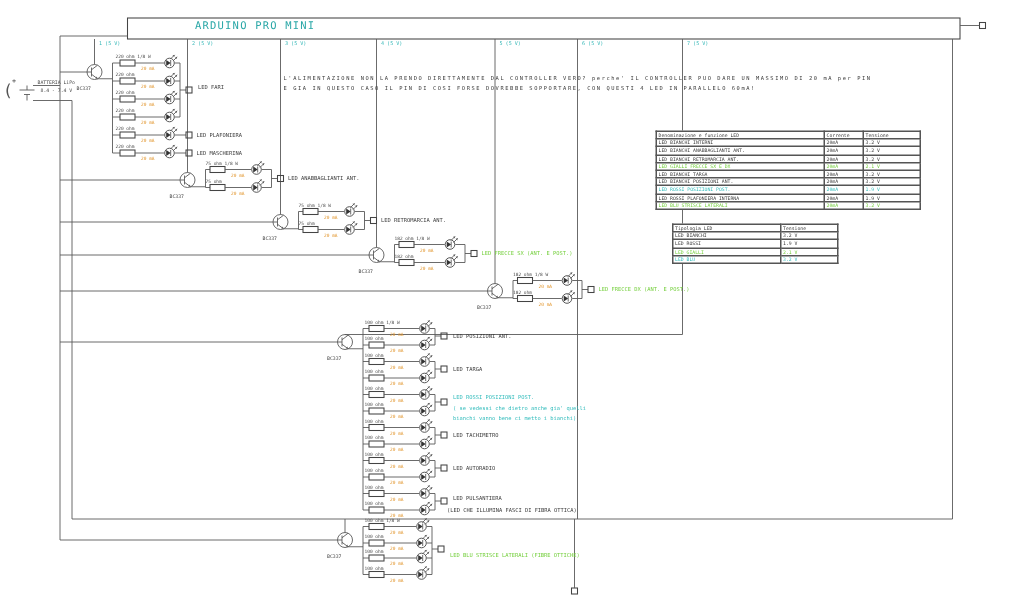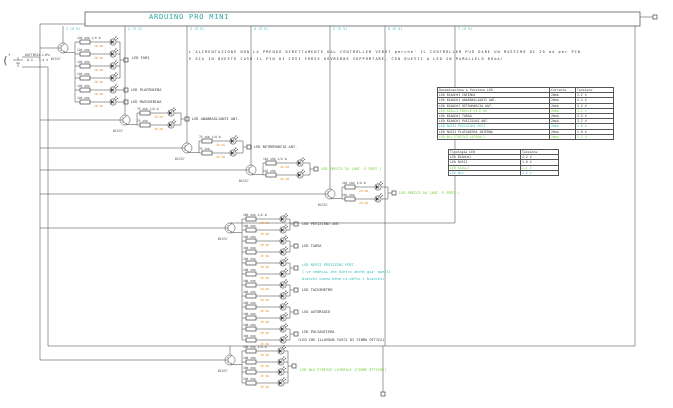--- a/index.html
+++ b/index.html
@@ -1,19 +1,19 @@
 <!DOCTYPE html>
 <html><head>
 <meta charset="utf-8">
 <style>
   html,body{margin:0;padding:0;background:#fff;}
   .canvas{position:relative;width:673px;height:408px;background:#ffffff;overflow:hidden;
           font-family:"DejaVu Sans Mono",monospace;}
   svg{position:absolute;left:0;top:0;}
-  .title{position:absolute;left:149px;top:13px;font-size:7px;letter-spacing:.8px;color:#2aa7a7;white-space:nowrap;text-align:center;}
+  .title{position:absolute;left:130px;top:13px;font-size:7px;letter-spacing:.8px;color:#2aa7a7;white-space:nowrap;text-align:center;}
   .note-line{position:absolute;white-space:nowrap;font-size:3.6px;letter-spacing:1.05px;color:#3b3b3b;}
   .lbl{position:absolute;white-space:nowrap;font-size:3.6px;transform:translateY(-50%);}
   .pin-lbl{position:absolute;white-space:nowrap;font-size:3.4px;color:#35b7b7;}
   .dark{color:#3b3b3b}.green{color:#74cf3c}.cyan{color:#35bdbd}
   .batt-lbl{position:absolute;white-space:nowrap;font-size:3.2px;color:#4a4a4a;}
   .brace{position:absolute;left:2px;top:54px;font-size:11px;color:#555;}
   .plus{position:absolute;left:8px;top:52px;font-size:4.5px;color:#444;}
   table.schem-table{position:absolute;border-collapse:collapse;table-layout:fixed;
         font-family:"DejaVu Sans Mono",monospace;font-size:3.2px;color:#3b3b3b;background:#fff;}
   table.schem-table th,table.schem-table td{border:.5px solid #555;padding:0 1px;white-space:nowrap;

